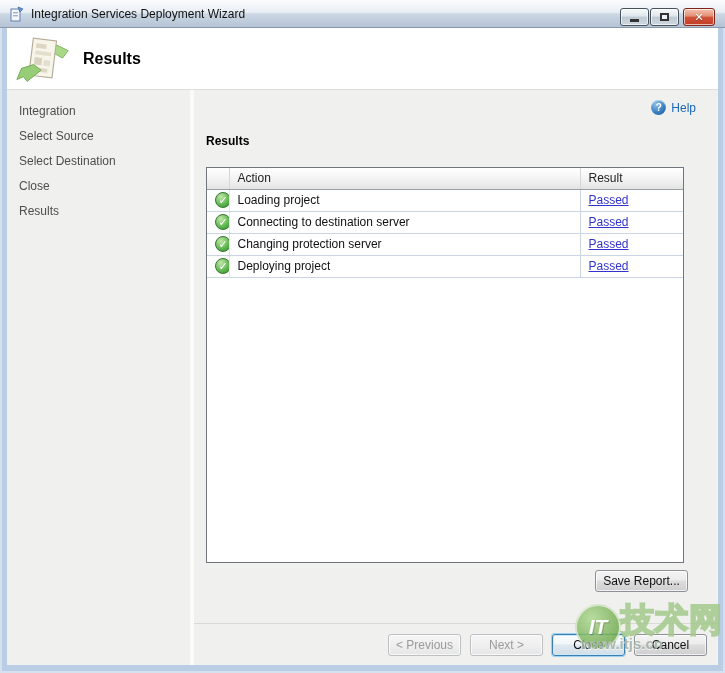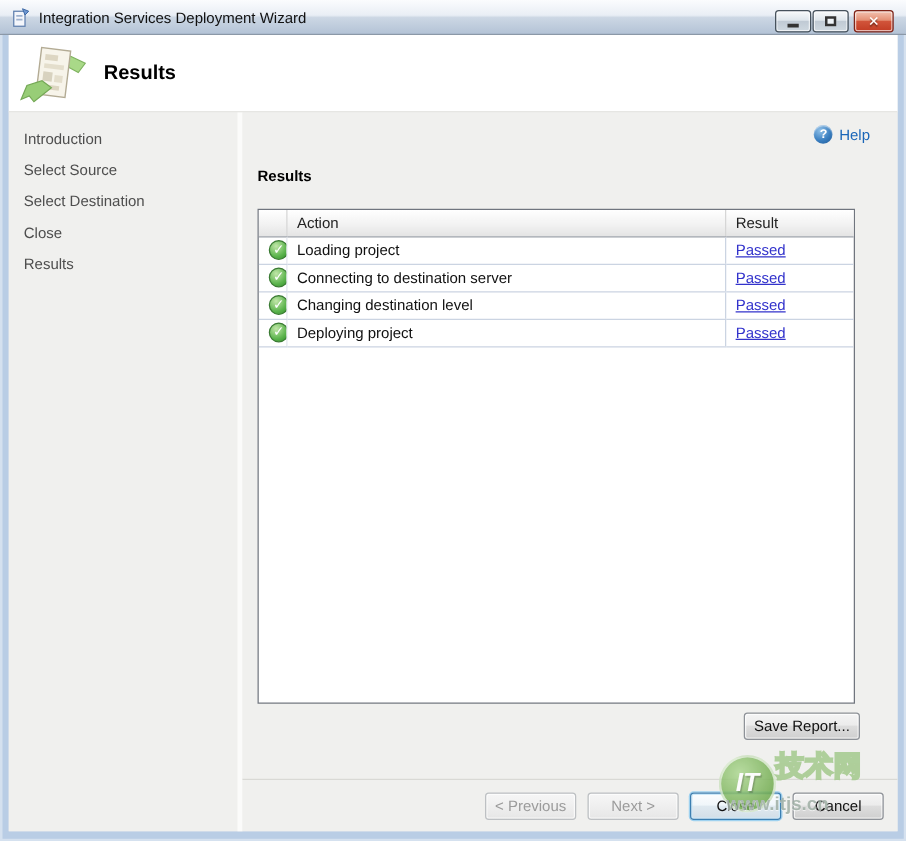--- a/index.html
+++ b/index.html
@@ -147,21 +147,21 @@
   }
   .wm-circle {
     position:absolute; left:6px; top:9px; width:46px; height:46px; border-radius:50%;
     background: radial-gradient(circle at 35% 30%, #aed893, #74ad52 70%, #639a44);
     border:2px solid rgba(255,255,255,.65);
     color:#fff; font-style:italic; font-weight:bold; font-size:21px;
     line-height:42px; text-align:center;
     text-shadow: 1px 1px 1px rgba(0,0,0,.25);
   }
   .wm-brand {
-    position:absolute; left:52px; top:3px; font-size:22px; font-weight:bold;
+    position:absolute; left:52px; top:3px; font-size:33px; font-weight:bold;
     letter-spacing:1px; color:rgba(255,255,255,.30);
     -webkit-text-stroke:2px #a3c98c; white-space:nowrap;
   }
   .wm-url {
     position:absolute; left:12px; top:40px; font-size:15px; font-weight:bold;
     color:#9fafa5; white-space:nowrap;
     text-shadow: 0 1px 0 rgba(255,255,255,.7);
   }
 </style>
 </head>
@@ -204,21 +204,21 @@
           <rect x="21" y="36" width="15" height="4" fill="#ddd6c2"></rect>
         </g>
         <polygon points="20,32 28,38 13,50 9,45 2,48 7,36" fill="#98cd77 " stroke="#74a855" stroke-width="1"></polygon>
       </svg>
       <span class="header-title">Results</span>
     </div>
 
     <div class="content-row">
 
       <div class="sidebar">
-        <div class="sidebar-item">Introduction</div>
+        <div class="sidebar-item">Integration</div>
         <div class="sidebar-item">Select Source</div>
         <div class="sidebar-item">Select Destination</div>
         <div class="sidebar-item">Close</div>
         <div class="sidebar-item">Results</div>
       </div>
 
       <div class="main">
 
         <div class="help-link">
           <span class="help-icon">?</span>
@@ -242,21 +242,21 @@
                 <td class="col-action">Loading project</td>
                 <td class="col-result"><span class="passed-link">Passed</span></td>
               </tr>
               <tr>
                 <td class="col-icon"><span class="check-icon">✓</span></td>
                 <td class="col-action">Connecting to destination server</td>
                 <td class="col-result"><span class="passed-link">Passed</span></td>
               </tr>
               <tr>
                 <td class="col-icon"><span class="check-icon">✓</span></td>
-                <td class="col-action">Changing destination level</td>
+                <td class="col-action">Changing protection server</td>
                 <td class="col-result"><span class="passed-link">Passed</span></td>
               </tr>
               <tr>
                 <td class="col-icon"><span class="check-icon">✓</span></td>
                 <td class="col-action">Deploying project</td>
                 <td class="col-result"><span class="passed-link">Passed</span></td>
               </tr>
             </tbody>
           </table>
         </div>

